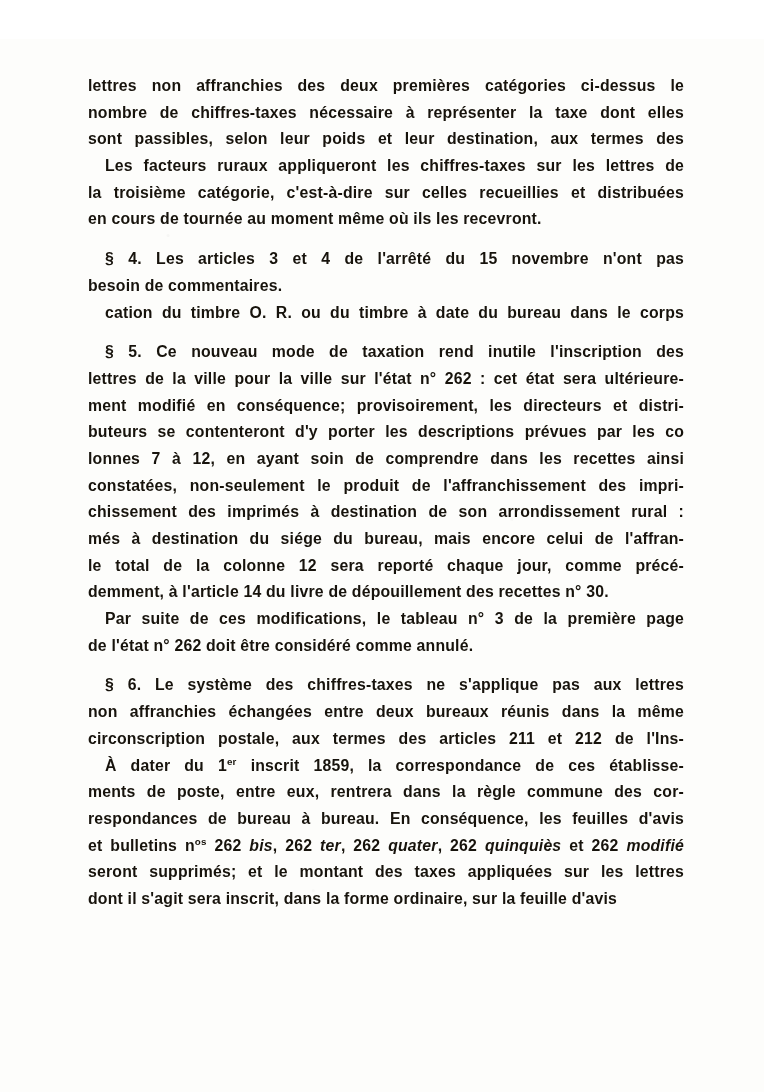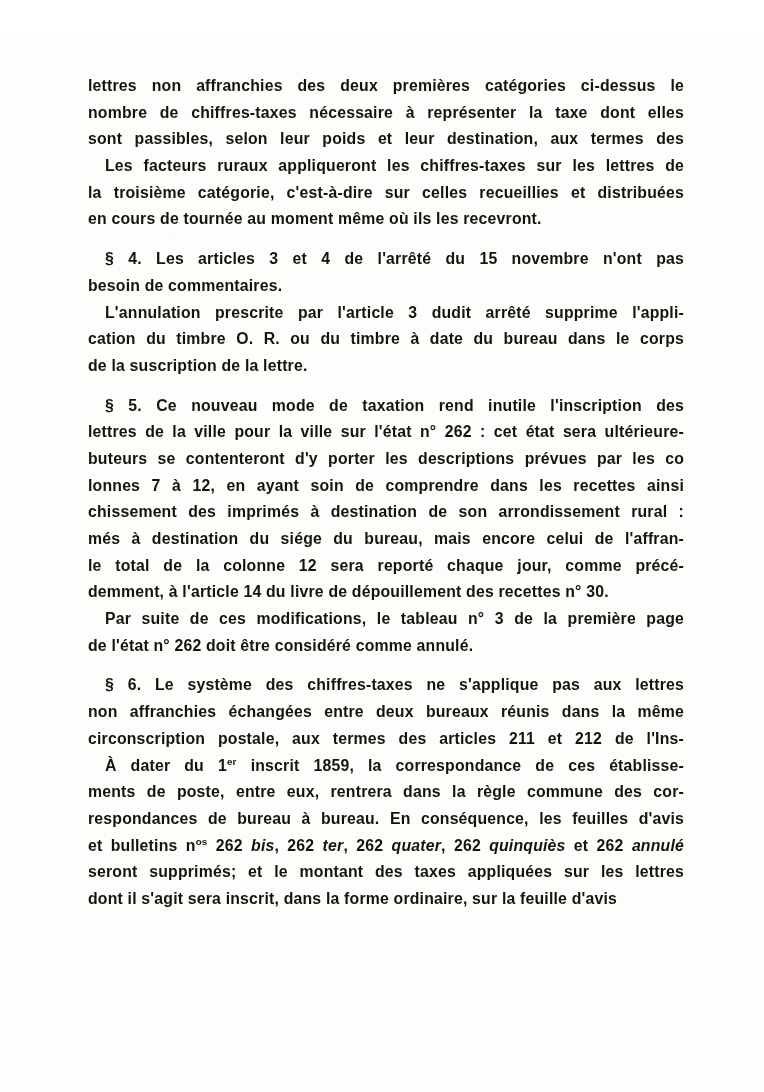--- a/index.html
+++ b/index.html
@@ -65,47 +65,47 @@
       <div class="para indent">
         <div class="line"><span>Les facteurs ruraux appliqueront les chiffres-taxes sur les lettres de</span></div>
         <div class="line"><span>la troisième catégorie, c'est-à-dire sur celles recueillies et distribuées</span></div>
         <div class="line last"><span>en cours de tournée au moment même où ils les recevront.</span></div>
       </div>
       <div class="para gap indent">
         <div class="line"><span>§ 4. Les articles 3 et 4 de l'arrêté du 15 novembre n'ont pas</span></div>
         <div class="line last"><span>besoin de commentaires.</span></div>
       </div>
       <div class="para indent">
-        <div class="line"><span>L'annulation prescrite par l'article 3 dudit arrêté supprime l'appli-</span></div>
         <div class="line"><span>cation du timbre O. R. ou du timbre à date du bureau dans le corps</span></div>
-        <div class="line last"><span>de la suscription de la lettre.</span></div>
       </div>
       <div class="para indent">
       </div>
       <div class="para gap indent">
         <div class="line"><span>§ 5. Ce nouveau mode de taxation rend inutile l'inscription des</span></div>
         <div class="line"><span>lettres de la ville pour la ville sur l'état n° 262 : cet état sera ultérieure-</span></div>
+        <div class="line"><span>ment modifié en conséquence; provisoirement, les directeurs et distri-</span></div>
         <div class="line"><span>buteurs se contenteront d'y porter les descriptions prévues par les co</span></div>
         <div class="line"><span>lonnes 7 à 12, en ayant soin de comprendre dans les recettes ainsi</span></div>
+        <div class="line"><span>constatées, non-seulement le produit de l'affranchissement des impri-</span></div>
         <div class="line"><span>chissement des imprimés à destination de son arrondissement rural :</span></div>
         <div class="line"><span>més à destination du siége du bureau, mais encore celui de l'affran-</span></div>
         <div class="line"><span>le total de la colonne 12 sera reporté chaque jour, comme précé-</span></div>
         <div class="line last"><span>demment, à l'article 14 du livre de dépouillement des recettes n° 30.</span></div>
       </div>
       <div class="para indent">
         <div class="line"><span>Par suite de ces modifications, le tableau n° 3 de la première page</span></div>
         <div class="line last"><span>de l'état n° 262 doit être considéré comme annulé.</span></div>
       </div>
       <div class="para gap indent">
         <div class="line"><span>§ 6. Le système des chiffres-taxes ne s'applique pas aux lettres</span></div>
         <div class="line"><span>non affranchies échangées entre deux bureaux réunis dans la même</span></div>
         <div class="line"><span>circonscription postale, aux termes des articles 211 et 212 de l'Ins-</span></div>
       </div>
       <div class="para indent">
         <div class="line"><span>À dater du 1</span><sup>er</sup><span> inscrit 1859, la correspondance de ces établisse-</span></div>
         <div class="line"><span>ments de poste, entre eux, rentrera dans la règle commune des cor-</span></div>
         <div class="line"><span>respondances de bureau à bureau. En conséquence, les feuilles d'avis</span></div>
-        <div class="line"><span>et bulletins n</span><sup>os</sup><span> 262 </span><span class="it">bis</span><span>, 262 </span><span class="it">ter</span><span>, 262 </span><span class="it">quater</span><span>, 262 </span><span class="it">quinquiès</span><span> et 262 </span><span class="it">annulé</span></div>
+        <div class="line"><span>et bulletins n</span><sup>os</sup><span> 262 </span><span class="it">bis</span><span>, 262 </span><span class="it">ter</span><span>, 262 </span><span class="it">quater</span><span>, 262 </span><span class="it">quinquiès</span><span> et 262 </span><span class="it">modifié</span></div>
         <div class="line"><span>seront supprimés; et le montant des taxes appliquées sur les lettres</span></div>
         <div class="line last"><span>dont il s'agit sera inscrit, dans la forme ordinaire, sur la feuille d'avis</span></div>
       </div>
     </div>
 </div>
 
 </body></html>

